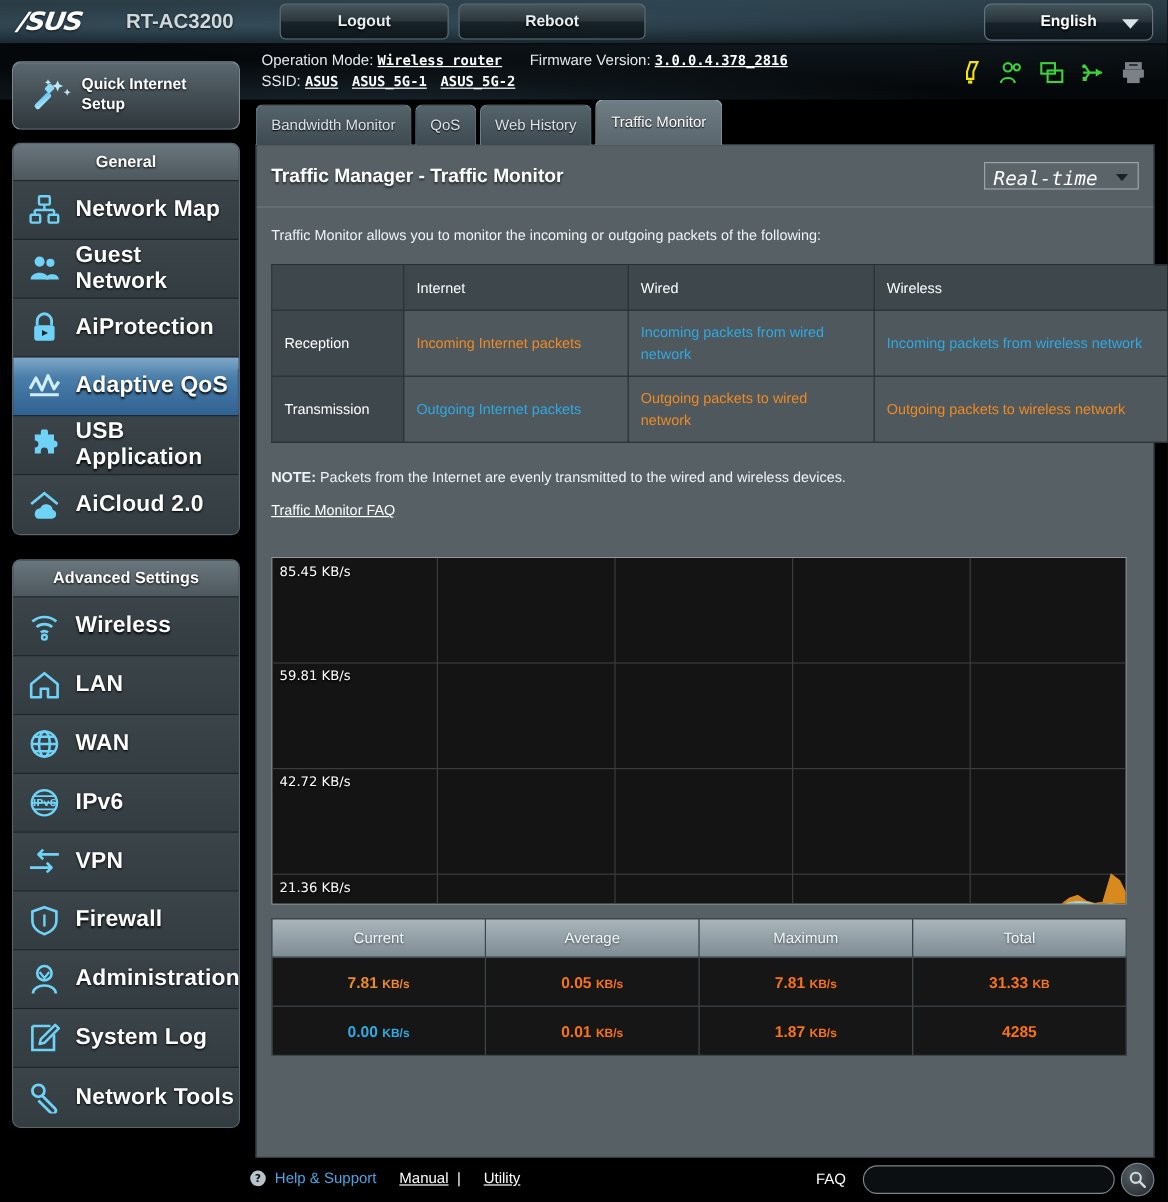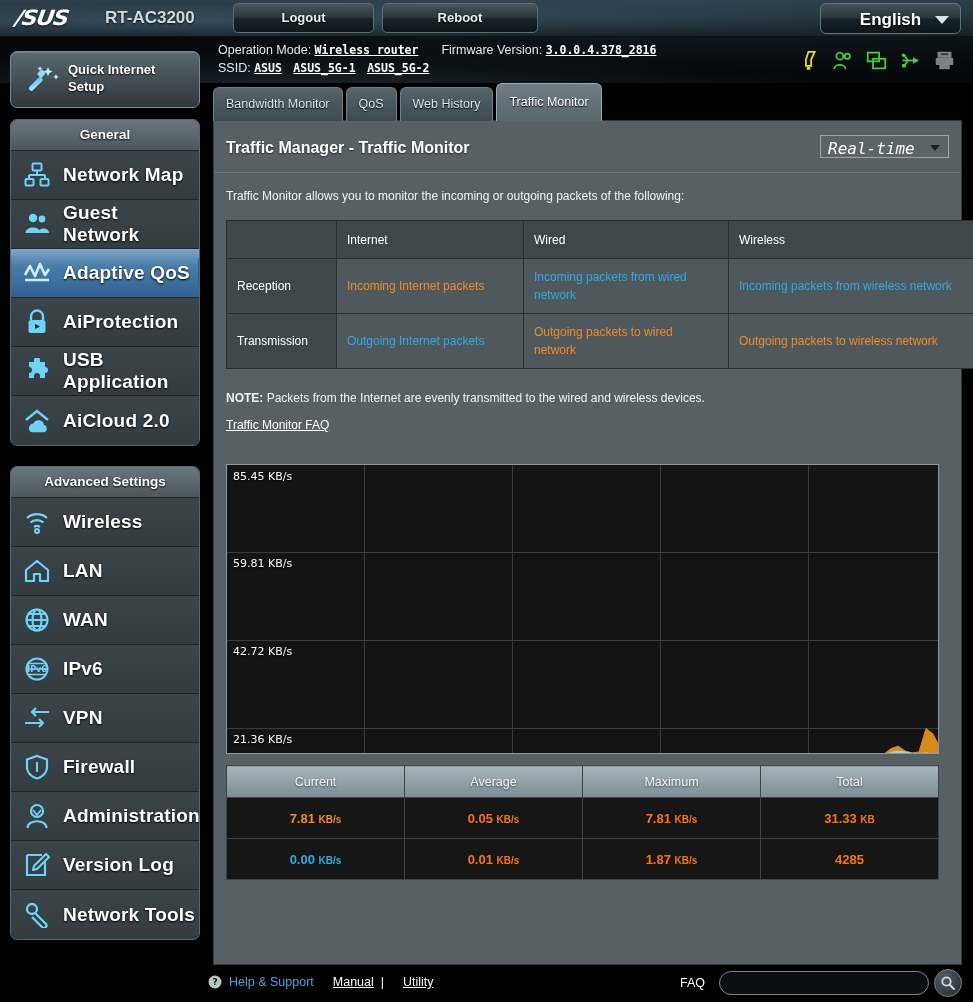--- a/index.html
+++ b/index.html
@@ -46,21 +46,21 @@
   }
   #btn-logout { left:233px; width:141px; }
   #btn-reboot { left:382px; width:156px; }
   .lang-select {
     position:absolute; left:820px; top:3px; z-index:2; width:141px; height:31px;
     background: linear-gradient(180deg,#43525a 0%,#28343a 48%,#16222a 52%,#0d161b 100%);
     border:1px solid #63727b; border-radius:6px; cursor:pointer;
   }
   .lang-select .lbl {
     position:absolute; left:0; right:0; top:6px; text-align:center;
-    color:#fff; font-size:17px; font-weight:bold; text-shadow:0 1px 2px #000;
+    color:#fff; font-size:13px; font-weight:bold; text-shadow:0 1px 2px #000;
   }
   .lang-select .caret {
     position:absolute; right:11px; top:12px;
     width:0;height:0;border-left:7px solid transparent;border-right:7px solid transparent;
     border-top:8px solid #d8e2e8;
   }
 
   
   .infostrip { position:absolute; left:0; top:37px; width:973px; height:46px; background:#05080a; }
   .infostrip:before{
@@ -355,39 +355,39 @@
         <svg width="26" height="26" viewBox="0 0 26 26">
           <circle cx="9" cy="7" r="4.2" fill="#6fd3f7"></circle>
           <circle cx="18" cy="8" r="3.4" fill="#6fd3f7"></circle>
           <path d="M1.5 22 C1.5 14.5 16.5 14.5 16.5 22 Z" fill="#6fd3f7"></path>
           <path d="M14 22 C14 16 25 16 25 22 Z" fill="#6fd3f7"></path>
         </svg>
       </span>
       <span class="mi-label">Guest Network</span>
     </div>
 
+    <div class="menu-item">
+      <span class="mi-icon">
+        <svg width="26" height="26" viewBox="0 0 26 26">
+          <path d="M7 11 V7.5 a6 6 0 0 1 12 0 V11" fill="none" stroke="#6fd3f7" stroke-width="2.4"></path>
+          <rect x="4.5" y="11" width="17" height="13" rx="2.5" fill="#6fd3f7"></rect>
+          <path d="M11 15 L16 17.5 L11 20 Z" fill="#1d272c"></path>
+        </svg>
+      </span>
+      <span class="mi-label">AiProtection</span>
+    </div>
+
     <div class="menu-item active">
       <span class="mi-icon">
         <svg width="28" height="26" viewBox="0 0 28 26">
           <path d="M2 15 L7 6 L12 16 L17 4 L22 15 L26 9" fill="none" stroke="#cfeeff" stroke-width="2.6" stroke-linejoin="round"></path>
           <path d="M2 20 H26" stroke="#cfeeff" stroke-width="2.4"></path>
         </svg>
       </span>
       <span class="mi-label">Adaptive QoS</span>
-    </div>
-
-    <div class="menu-item">
-      <span class="mi-icon">
-        <svg width="26" height="26" viewBox="0 0 26 26">
-          <path d="M7 11 V7.5 a6 6 0 0 1 12 0 V11" fill="none" stroke="#6fd3f7" stroke-width="2.4"></path>
-          <rect x="4.5" y="11" width="17" height="13" rx="2.5" fill="#6fd3f7"></rect>
-          <path d="M11 15 L16 17.5 L11 20 Z" fill="#1d272c"></path>
-        </svg>
-      </span>
-      <span class="mi-label">AiProtection</span>
     </div>
 
     <div class="menu-item">
       <span class="mi-icon">
         <svg width="26" height="26" viewBox="0 0 26 26">
           <path d="M10 2 a3 3 0 0 1 6 0 v2 h5 v5 a3 3 0 0 1 0 6 v5 h-5 v-2 a3 3 0 0 0-6 0 v2 H5 v-5 a3 3 0 0 0 0-6 V4 h5 Z" fill="#6fd3f7"></path>
         </svg>
       </span>
       <span class="mi-label">USB Application</span>
     </div>
@@ -480,21 +480,21 @@
       <span class="mi-label">Administration</span>
     </div>
 
     <div class="menu-item">
       <span class="mi-icon">
         <svg width="26" height="26" viewBox="0 0 26 26">
           <path d="M3 3 H18 M3 3 V23 H21 V10" fill="none" stroke="#6fd3f7" stroke-width="2.2"></path>
           <path d="M22 2 L25 5 L13 17 L9 18 L10 14 Z" fill="none" stroke="#6fd3f7" stroke-width="2.1" stroke-linejoin="round"></path>
         </svg>
       </span>
-      <span class="mi-label">Version Log</span>
+      <span class="mi-label">System Log</span>
     </div>
 
     <div class="menu-item">
       <span class="mi-icon">
         <svg width="26" height="26" viewBox="0 0 26 26">
           <circle cx="8" cy="7" r="5" fill="none" stroke="#6fd3f7" stroke-width="2.3"></circle>
           <path d="M11 11 L22 22 a2.5 2.5 0 0 1-3.5 3.5 L8 15" fill="none" stroke="#6fd3f7" stroke-width="2.3" stroke-linejoin="round"></path>
         </svg>
       </span>
       <span class="mi-label">Network Tools</span>

